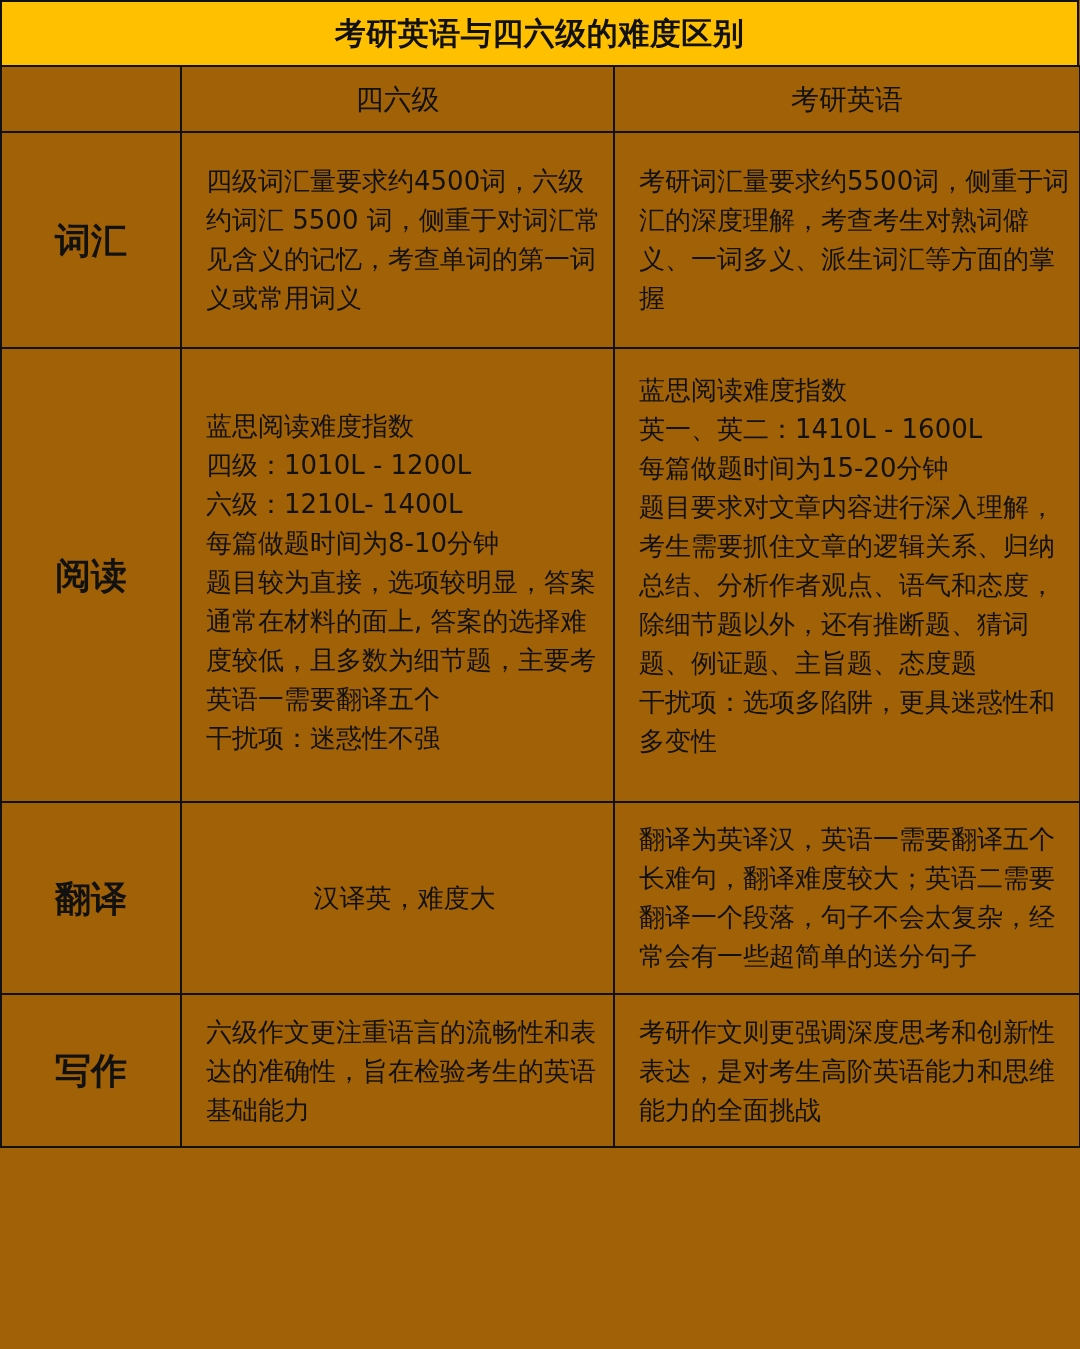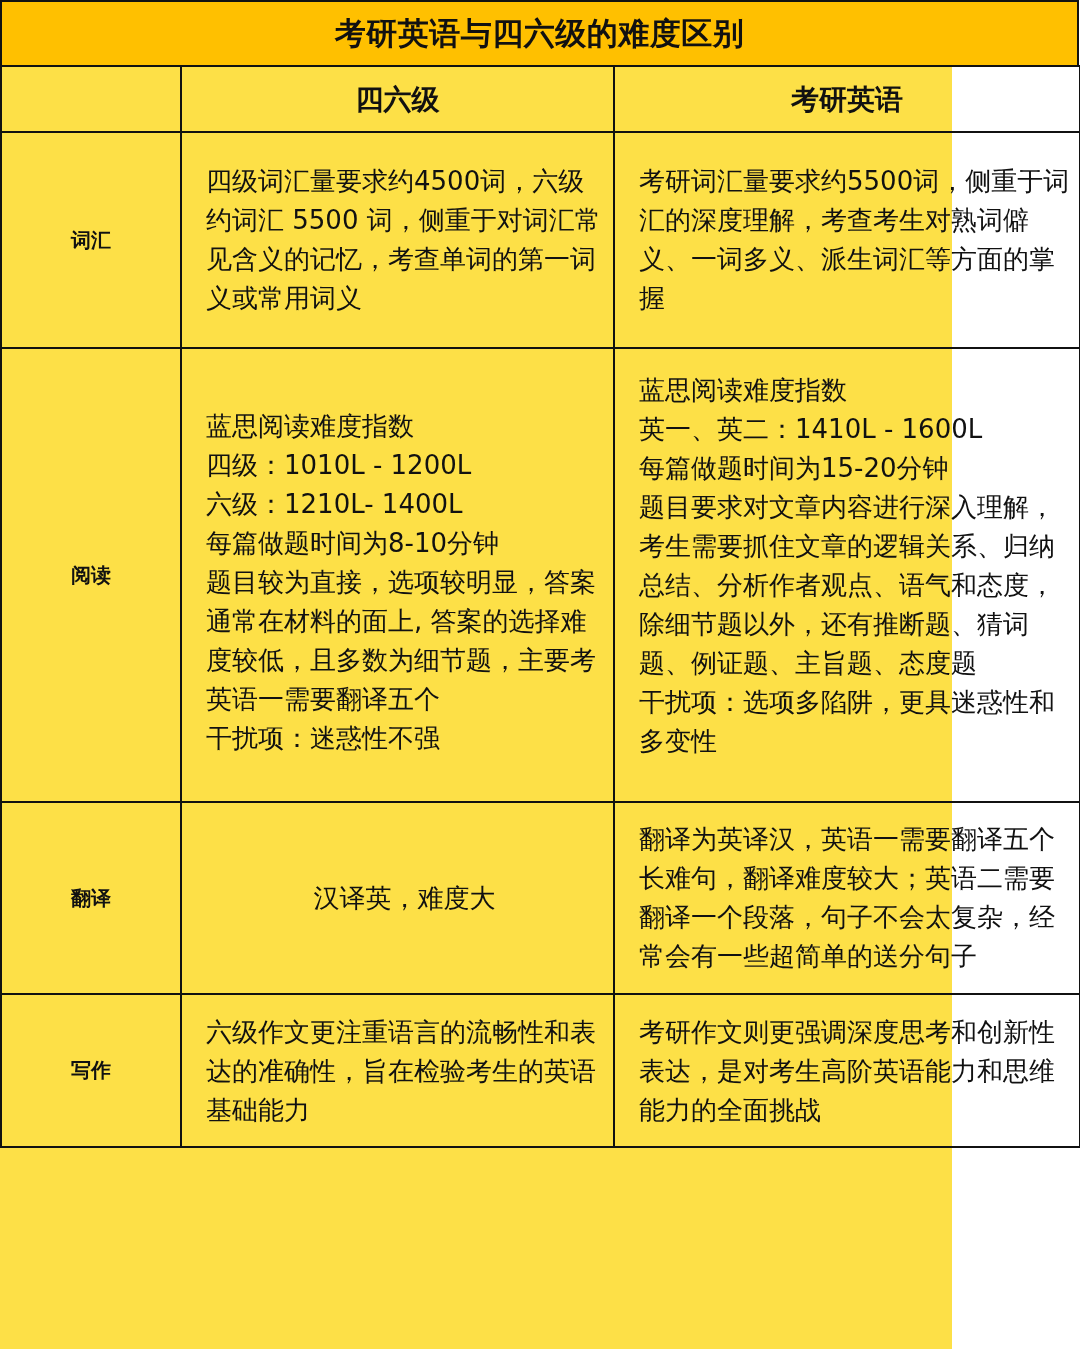--- a/index.html
+++ b/index.html
@@ -1,22 +1,22 @@
 <!DOCTYPE html>
 <html><head>
   <meta charset="utf-8">
   <style>
     * { box-sizing: border-box; margin: 0; padding: 0; }
     html, body { width: 1080px; height: 1349px; background: #ffffff; overflow: hidden; }
     body { font-family: "DejaVu Sans", "Liberation Sans", sans-serif; color: #111; }
     .sheet {
       position: relative;
-      width: 952px;
+      width: 1080px;
       height: 1349px;
-      background: #fde047;
+      background: #a16207;
     }
     .title-bar {
       position: absolute;
       left: 0; top: 0;
       width: 1079px; height: 67px;
       background: #FFC000;
       border: 2px solid #111;
       display: flex; align-items: center; justify-content: center;
       font-weight: bold;
       font-size: 31px;
@@ -34,28 +34,28 @@
       border: 2px solid #111;
       font-size: 26px;
       line-height: 39px;
       vertical-align: middle;
       color: #111;
     }
     col.c0 { width: 180px; }
     col.c1 { width: 433px; }
     col.c2 { width: 466px; }
     th {
-      font-weight: bold;
+      font-weight: normal;
       font-size: 28px;
       text-align: center;
       height: 66px;
     }
     td.rowhead {
       font-weight: bold;
-      font-size: 20px;
+      font-size: 36px;
       text-align: center;
     }
     td.body { padding: 0 10px 0 24px; text-align: left; }
     td.center { text-align: center; }
     .line { display: block; white-space: nowrap; }
     tr.r-vocab td { height: 216px; }
     tr.r-listen td { height: 90px; }
     tr.r-grammar td { height: 112px; }
     tr.r-reading td { height: 454px; }
     tr.r-translate td { height: 192px; margin-top: 16px; }

